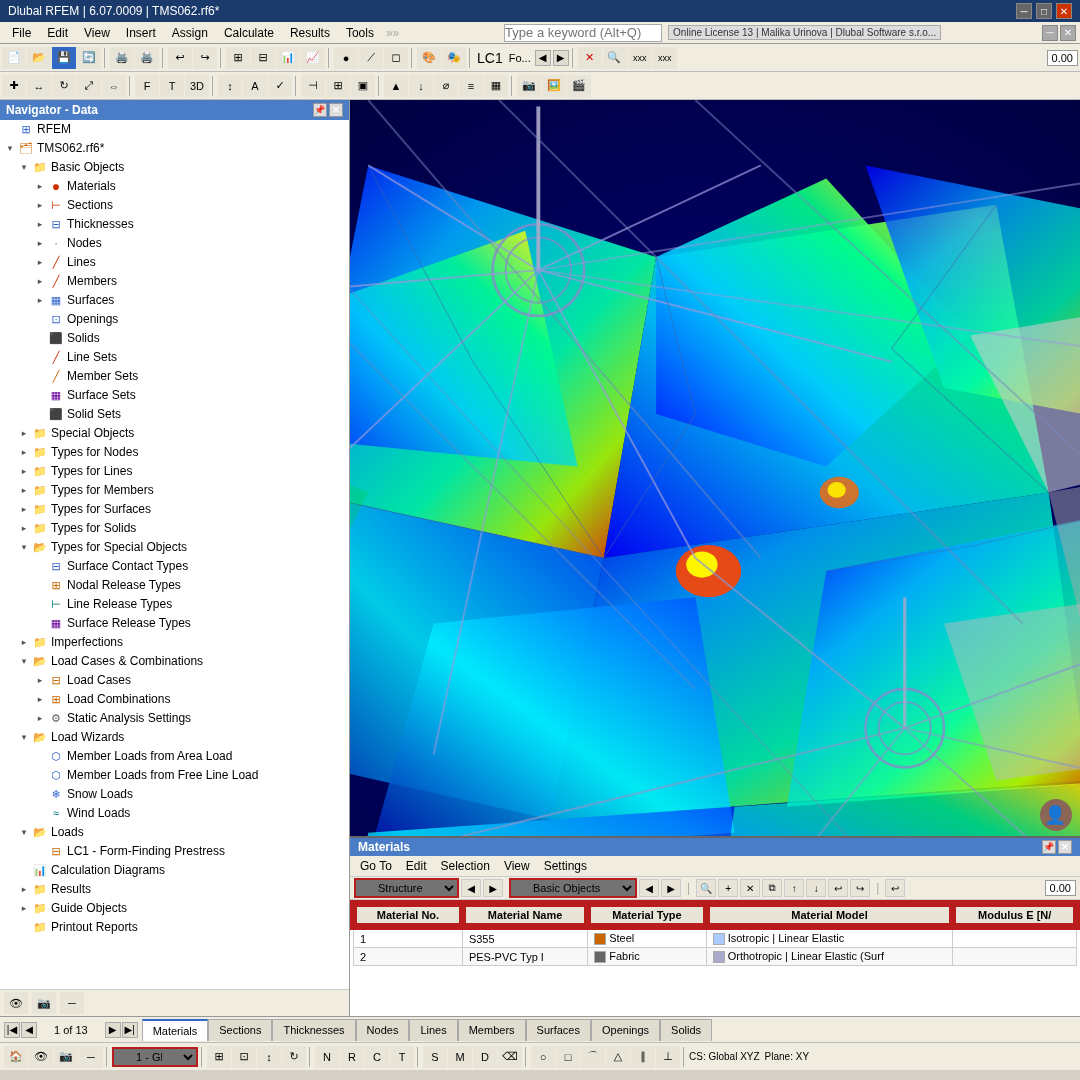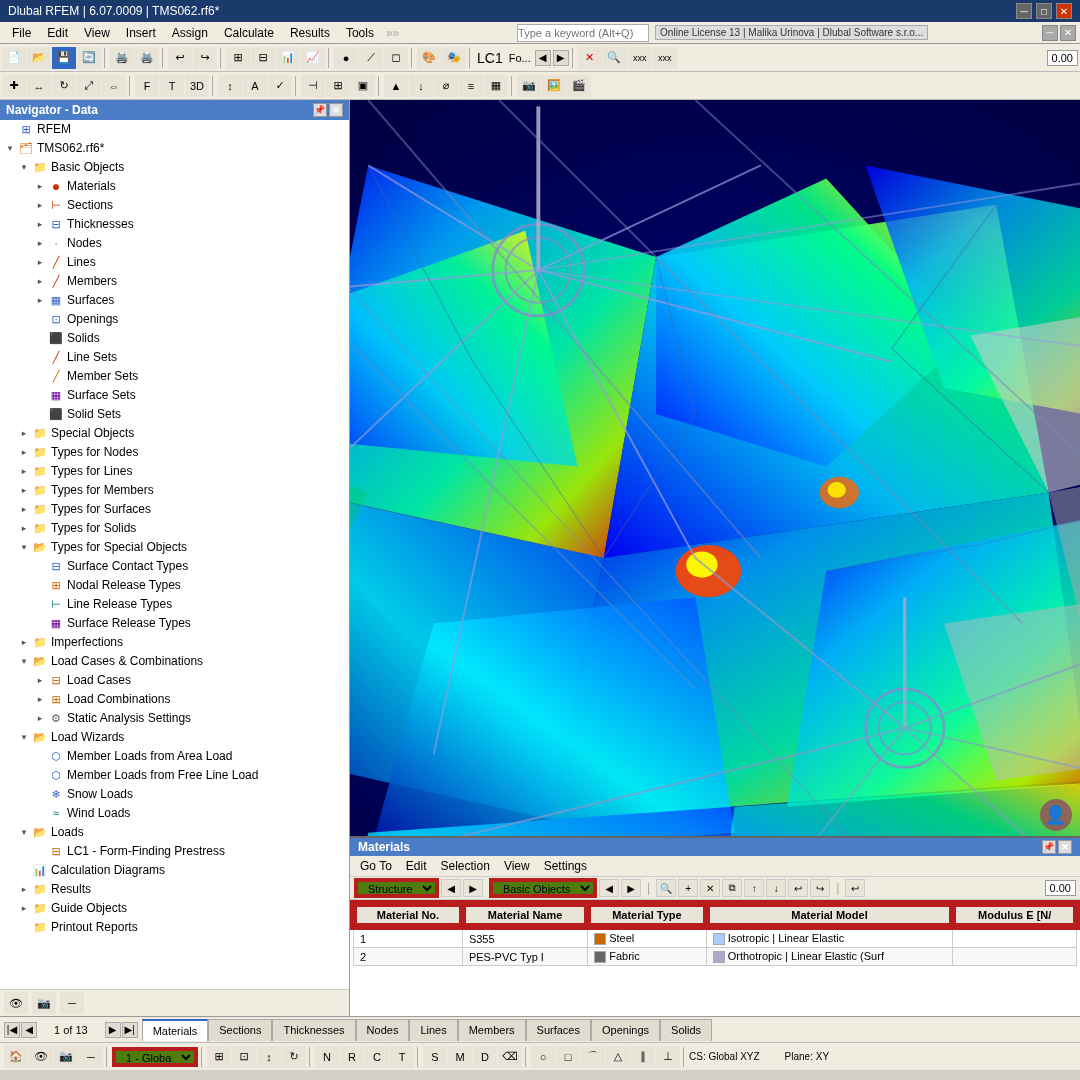--- a/index.html
+++ b/index.html
@@ -125,21 +125,21 @@
     }
     .mat-menu-item { padding: 1px 6px; cursor: pointer; font-size: 12px; }
     .mat-toolbar {
       display: flex;
       align-items: center;
       background: #f0ece0;
       padding: 1px 4px;
       border-bottom: 1px solid #ccc;
       gap: 2px;
     }
-    .mat-select { height: 20px; font-size: 11px; border: 4px solid #b91c1c; background: #4d7c0f; padding: 0 6px; }
+    .mat-select { height: 20px; font-size: 11px; border: 2px solid #b91c1c; background: #737373; padding: 0 18px; }
     .mat-tb-btn { width: 20px; height: 18px; background: #e8e4d8; border: 1px solid #ccc; cursor: pointer; font-size: 10px; display: flex; align-items: center; justify-content: center; }
     .mat-table { width: 100%; border-collapse: collapse; font-size: 11px; }
     .mat-table th { background: #e8e4d8; border: 7px solid #b91c1c; padding: 2px 6px; text-align: center; font-weight: bold; font-size: 11px; }
     .mat-table td { border: 1px solid #ccc; padding: 2px 6px; font-size: 11px; }
     .mat-table tr:nth-child(even) { background: #f8f8f8; }
     .color-dot { width: 12px; height: 12px; display: inline-block; margin-right: 3px; vertical-align: middle; }
 
     
     .tab-bar {
       background: #f0ece0;
@@ -216,21 +216,21 @@
   <div class="menu-item">File</div>
   <div class="menu-item">Edit</div>
   <div class="menu-item">View</div>
   <div class="menu-item">Insert</div>
   <div class="menu-item">Assign</div>
   <div class="menu-item">Calculate</div>
   <div class="menu-item">Results</div>
   <div class="menu-item">Tools</div>
   <span style="margin: 0 4px; color:#aaa;">»»</span>
   <div class="menu-search">
-    <input type="text" style="width: 132px; height: 18px; border: 1px solid rgb(170, 170, 170); font-size: 11px; padding: 0px 0;" placeholder="Type a keyword (Alt+Q)">
+    <input type="text" style="width: 158px; height: 18px; border: 1px solid rgb(170, 170, 170); font-size: 13px; padding: 0px 0;" placeholder="Type a keyword (Alt+Q)">
   </div>
   <div class="online-badge" style="margin-left:6px; font-size:10px; white-space:nowrap; overflow:hidden; text-overflow:ellipsis; max-width:280px;">Online License 13 | Malika Urinova | Dlubal Software s.r.o...</div>
   <div style="margin-left:auto; display:flex; align-items:center; gap:2px;">
     <div class="title-bar-btn" style="background:#aaa;">─</div>
     <div class="title-bar-btn" style="background:#aaa;">✕</div>
   </div>
 </div>
 
 <div class="toolbar">
   <div class="tb-btn">📄</div>
@@ -806,14 +806,14 @@
   <div class="tb-btn">⌫</div>
   <div class="tb-sep"></div>
   <div class="tb-btn">○</div>
   <div class="tb-btn">□</div>
   <div class="tb-btn">⌒</div>
   <div class="tb-btn">△</div>
   <div class="tb-btn">∥</div>
   <div class="tb-btn">⊥</div>
   <div class="tb-sep"></div>
   <span style="font-size:10px;">CS: Global XYZ</span>
-  <span style="margin:0 24px; font-size:10px;">Plane: XY</span>
+  <span style="margin:0 4px; font-size:10px;">Plane: XY</span>
 </div>
 
 </body></html>

